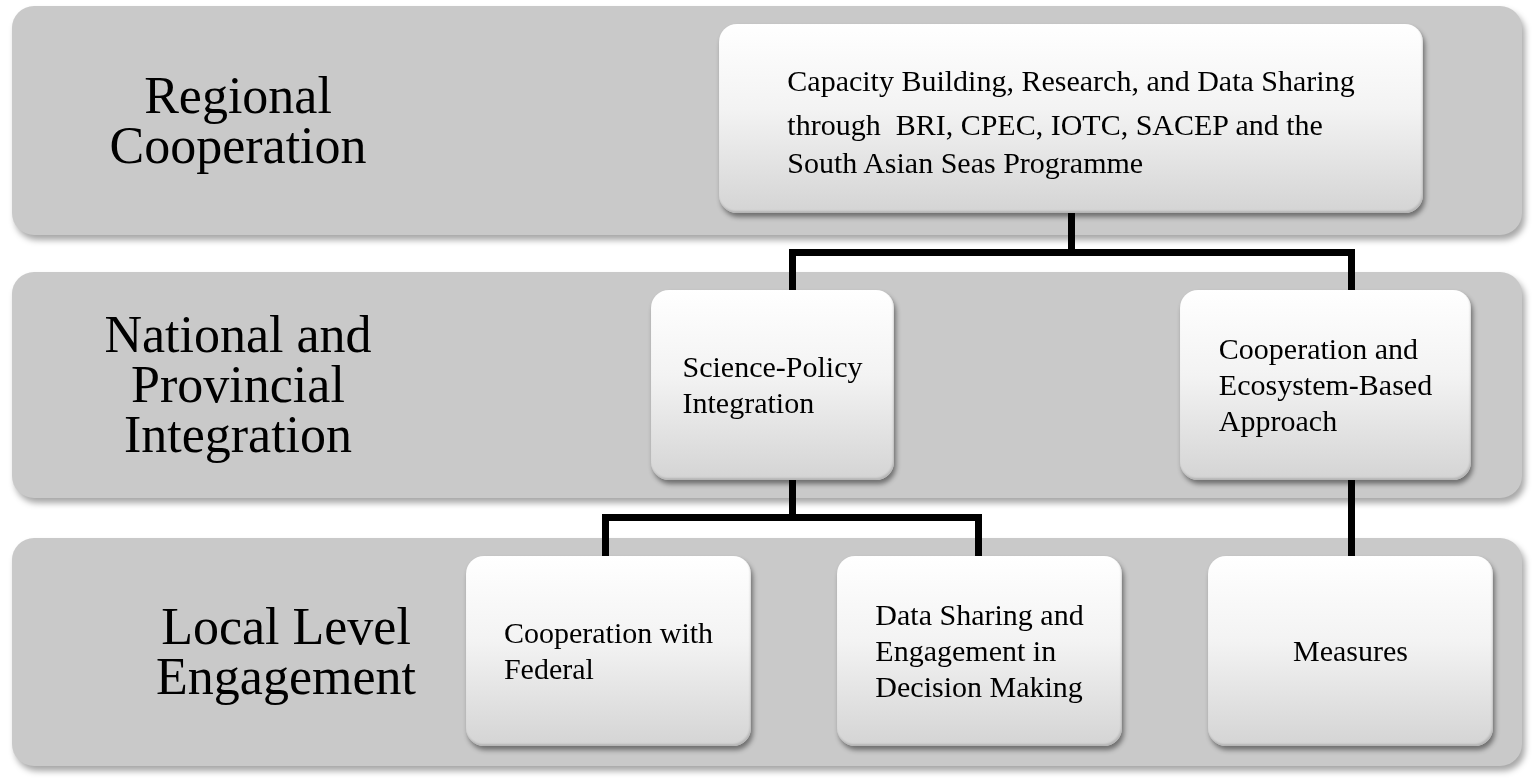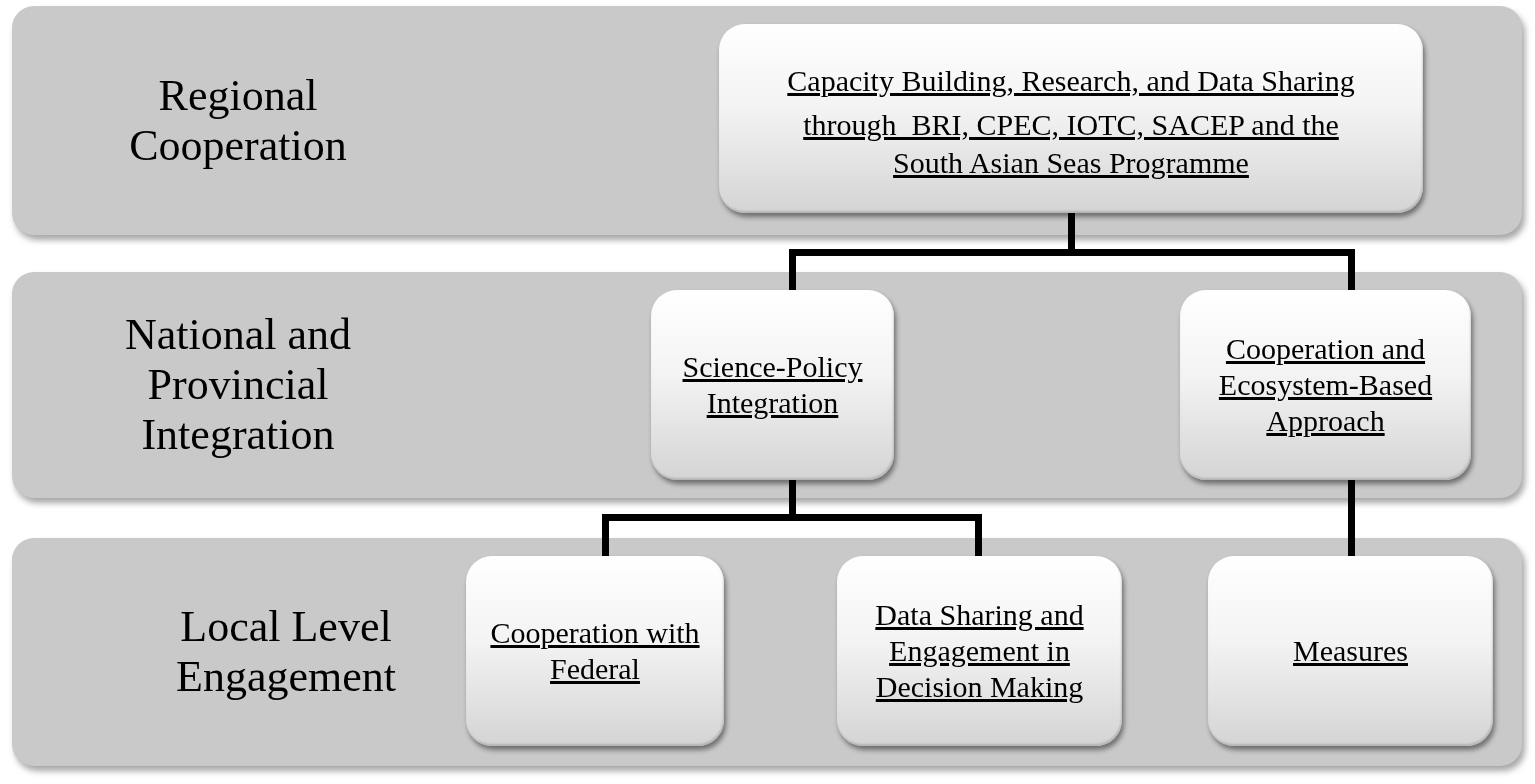--- a/index.html
+++ b/index.html
@@ -2,26 +2,26 @@
 <html><head>
   <meta charset="utf-8">
   <style>
     html, body { margin:0; padding:0; background:#ffffff; }
     body { width:1535px; height:784px; position:relative; overflow:hidden;
       font-family: "Liberation Serif", "DejaVu Serif", serif; color:#000; }
     .band { position:absolute; left:12px; width:1510px; background:#c9c9c9;
       border-radius:22px; box-shadow: 3px 5px 6px rgba(0,0,0,0.35); }
     .band-label { position:absolute; left:12px; width:452px; display:flex;
       align-items:center; justify-content:center; text-align:center;
-      font-size:44px; line-height:50px; }
-    .node { position:absolute; border-radius:26px;
+      font-size:52px; line-height:50px; }
+    .node { position:absolute; border-radius:18px;
       background: linear-gradient(to bottom, #ffffff 0%, #f3f3f3 45%, #d4d4d4 100%);
       box-shadow: 2px 4px 5px rgba(0,0,0,0.45), inset -1px -2px 2px rgba(0,0,0,0.15);
-      display:flex; align-items:center; justify-content:center; text-align:center;
-      font-size:30px; line-height:36px; padding:0 10px; box-sizing:border-box;text-decoration:underline; }
+      display:flex; align-items:center; justify-content:center; text-align:left;
+      font-size:30px; line-height:36px; padding:0 10px; box-sizing:border-box; }
     .node span { display:block; }
     .line { position:absolute; background:#000; }
   </style>
 </head>
 <body>
 
 <div class="band" style="top:6px;height:229px;"></div>
 <div class="band" style="top:272px;height:226px;"></div>
 <div class="band" style="top:538px;height:228px;"></div>
 
@@ -72,21 +72,21 @@
 </div>
 
 <div class="node" style="left:1180px;top:290px;width:291px;height:190px;">
   <div>
     <span>Cooperation and</span>
     <span>Ecosystem-Based</span>
     <span>Approach</span>
   </div>
 </div>
 
-<div class="node" style="left:466px;top:556px;width:258px;height:190px;">
+<div class="node" style="left:466px;top:556px;width:285px;height:190px;">
   <div>
     <span>Cooperation with</span>
     <span>Federal</span>
   </div>
 </div>
 
 <div class="node" style="left:837px;top:556px;width:285px;height:190px;">
   <div>
     <span>Data Sharing and</span>
     <span>Engagement in</span>

